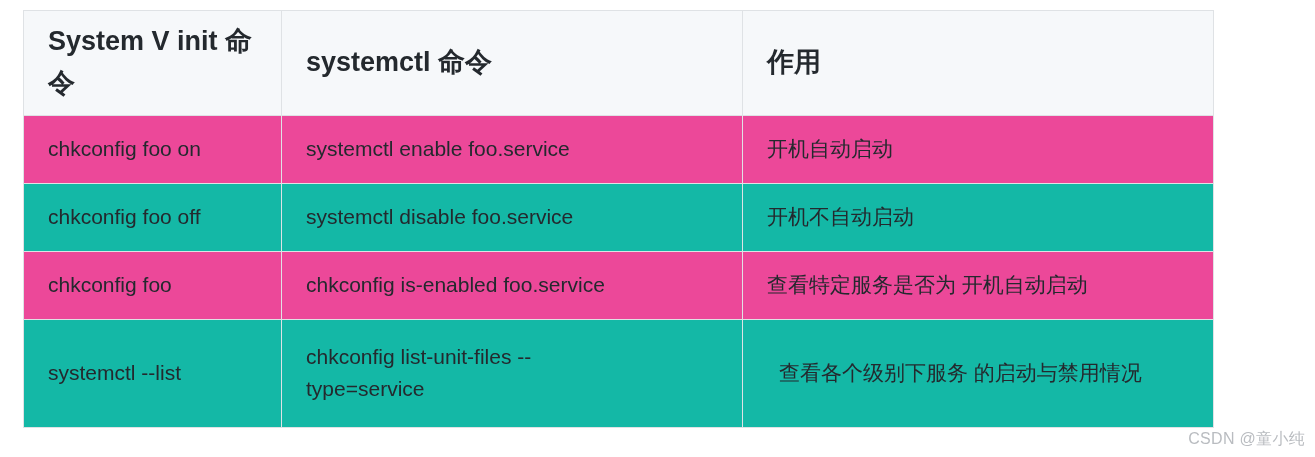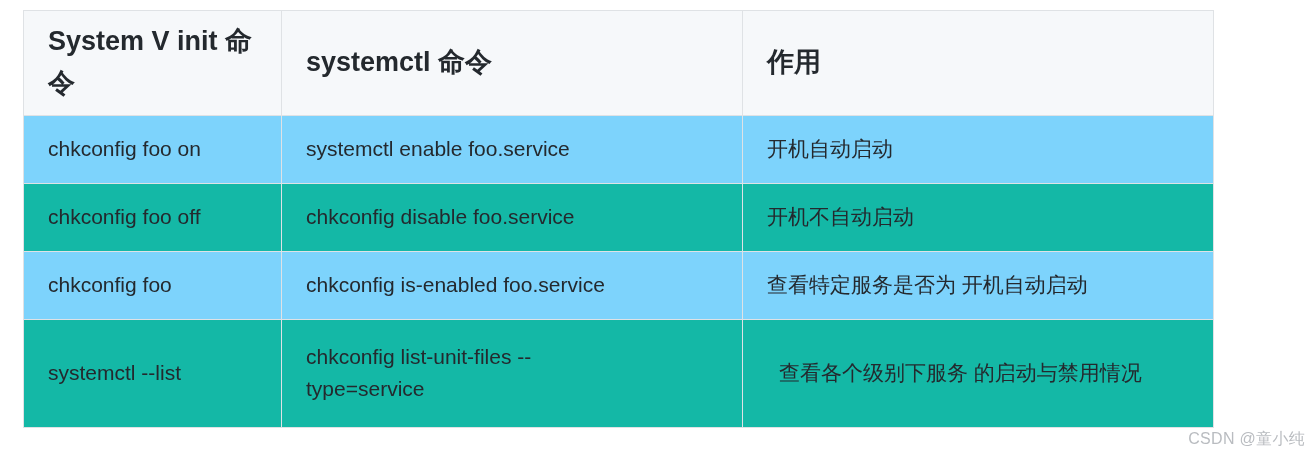--- a/index.html
+++ b/index.html
@@ -55,21 +55,21 @@
     font-size: 21px;
     font-weight: normal;
     height: 68px;
     box-sizing: border-box;
   }
 
   table.cmp-table tbody tr.stripe td {
     background: #14b8a6;
   }
   table.cmp-table tbody tr.plain td {
-    background: #7dd3fc;
+    background: #ec4899;
   }
 
   table.cmp-table tbody tr.tall td {
     height: 108px;
     vertical-align: middle;
   }
 
   .wrap-hint {
     display: block;
     max-width: 330px;
@@ -108,21 +108,21 @@
       </tr>
     </thead>
     <tbody>
       <tr class="plain">
         <td>chkconfig foo on</td>
         <td>systemctl enable foo.service</td>
         <td>开机自动启动</td>
       </tr>
       <tr class="stripe">
         <td>chkconfig foo off</td>
-        <td>chkconfig disable foo.service</td>
+        <td>systemctl disable foo.service</td>
         <td>开机不自动启动</td>
       </tr>
       <tr class="plain">
         <td>chkconfig foo</td>
         <td>chkconfig is-enabled foo.service</td>
         <td>查看特定服务是否为 开机自动启动</td>
       </tr>
       <tr class="stripe tall">
         <td>systemctl --list</td>
         <td>

